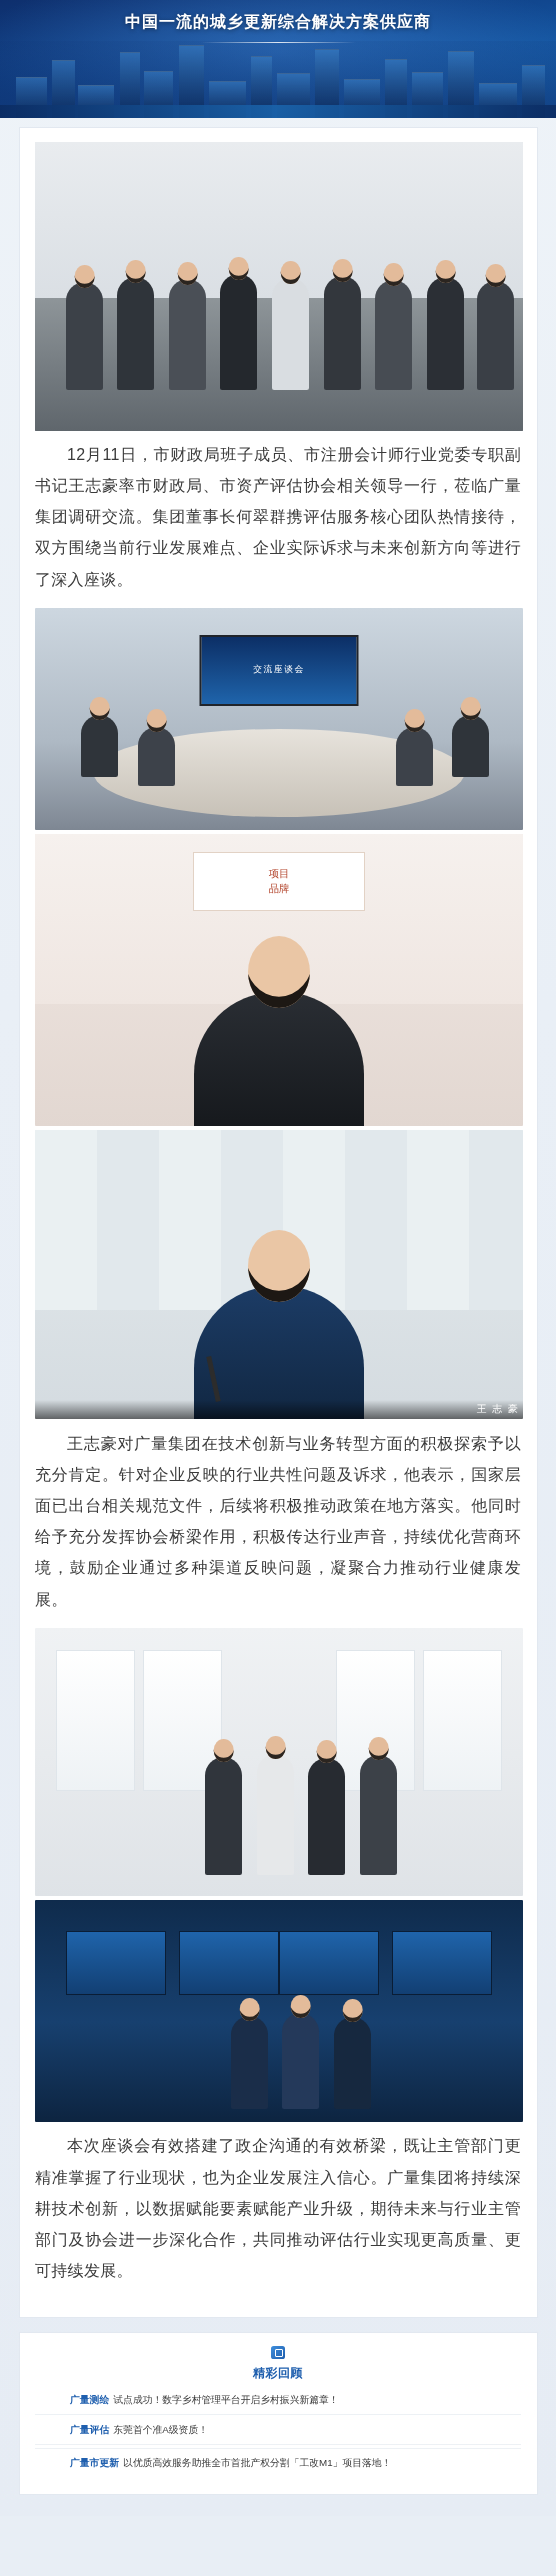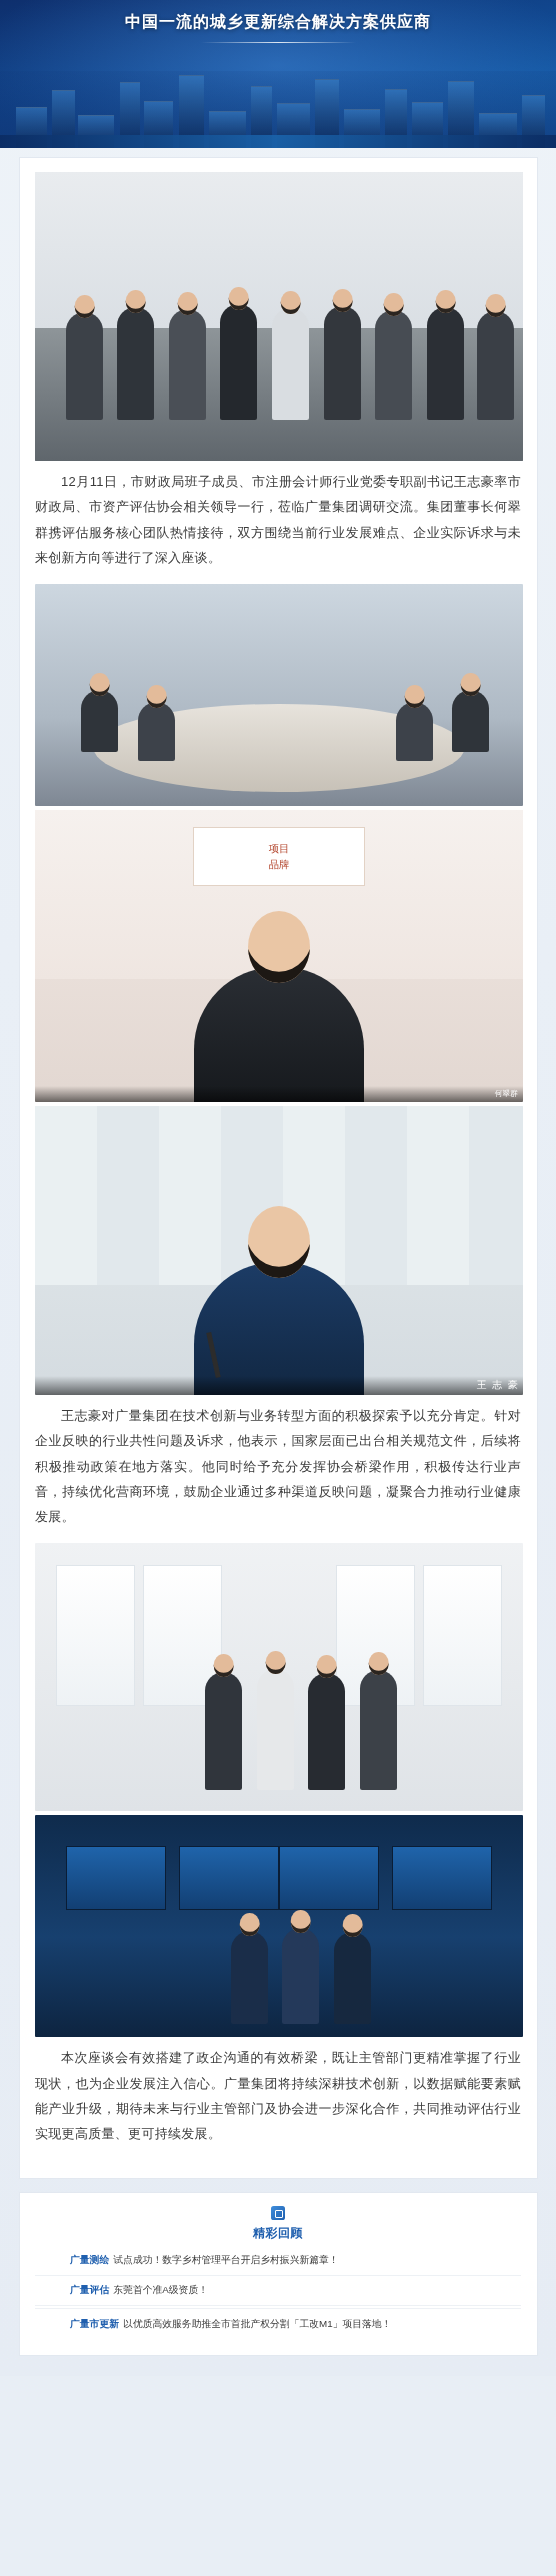--- a/index.html
+++ b/index.html
@@ -16,21 +16,21 @@
     width: 556px;
     position: relative;
     background: linear-gradient(180deg, #eef3f8 0%, #e9eff6 40%, #e6ecf4 100%);
     overflow: hidden;
   }
 
   
   .banner {
     position: relative;
     width: 556px;
-    height: 148px;
+    height: 118px;
     background: linear-gradient(170deg, #0e2f6d 0%, #11478f 45%, #1b6fc0 100%);
     overflow: hidden;
   }
   .banner .city {
     position: absolute;
     left: 0; right: 0; bottom: 0;
     height: 77px;
     background:
       linear-gradient(180deg, rgba(14,47,109,0.1) 0%, rgba(14,47,109,0.75) 100%);
   }
@@ -210,21 +210,21 @@
   .photo-hall { height: 222px; background: linear-gradient(180deg,#0f2b4c 0%, #17406f 55%, #0d2440 100%); }
   .hall-screen {
     position:absolute; top: 14%;
     width: 98px; height: 62px;
     background: linear-gradient(180deg,#1f64ab,#123f73);
     border: 1.5px solid #0a1d35;
   }
 
   
   p.para {
-    font-size: 13px;
+    font-size: 16px;
     line-height: 1.95;
     color: #3b3b3b;
     text-align: justify;
     text-indent: 2em;
     margin: 8.2px 0 13.4px;
     letter-spacing: 0.3px;
   }
 
   
   .highlights {
@@ -346,20 +346,21 @@
           <div class="head"></div>
         </div>
       <div class="person" style="left:442px;height:109px;background:#3a3f46;">
           <div class="head"></div>
         </div>
     </div>
 
     <p class="para">12月11日，市财政局班子成员、市注册会计师行业党委专职副书记王志豪率市财政局、市资产评估协会相关领导一行，莅临广量集团调研交流。集团董事长何翠群携评估服务核心团队热情接待，双方围绕当前行业发展难点、企业实际诉求与未来创新方向等进行了深入座谈。</p>
 
     <div class="photo photo-meeting">
+      <div class="screen">交流座谈会</div>
       <div class="table-oval"></div>
       <div class="person" style="left:46px;bottom:24%;height:62px;background:#2f343a;">
           <div class="head"></div>
         </div>
       <div class="person" style="left:103px;bottom:20%;height:59px;background:#3d424a;">
           <div class="head"></div>
         </div>
       <div class="person" style="left:361px;bottom:20%;height:59px;background:#3d424a;">
           <div class="head"></div>
         </div>
@@ -371,21 +372,20 @@
 
     <div class="photo photo-speaker1">
       <div class="backdrop-1"></div>
       <div class="backdrop-板">
         <span>项目</span>
         <span>品牌</span>
       </div>
       <div class="torso">
           <div class="head"></div>
         </div>
-      <div class="cap" style="text-align:right;">何翠群</div>
     </div>
 
 
     <div class="photo photo-speaker2">
       <div class="panel-bg"></div>
       <div class="torso" style="background:linear-gradient(180deg,#1c3c66,#112742);">
           <div class="head"></div>
         </div>
       <div class="mic"></div>
       <div class="cap" style="text-align:right;font-size:9.8px;">王 志 豪</div>

